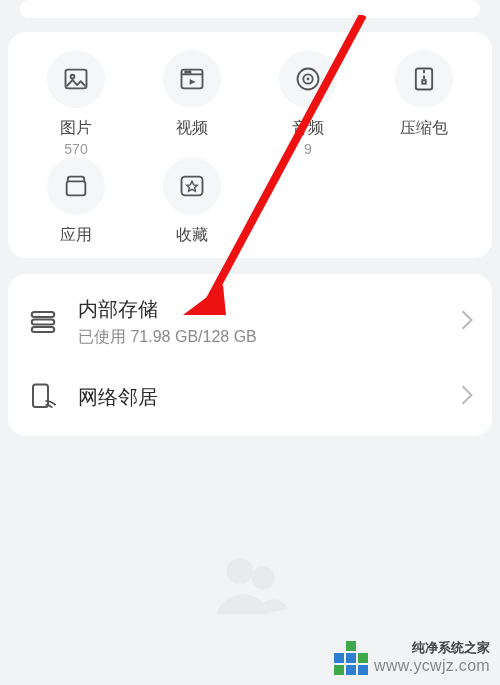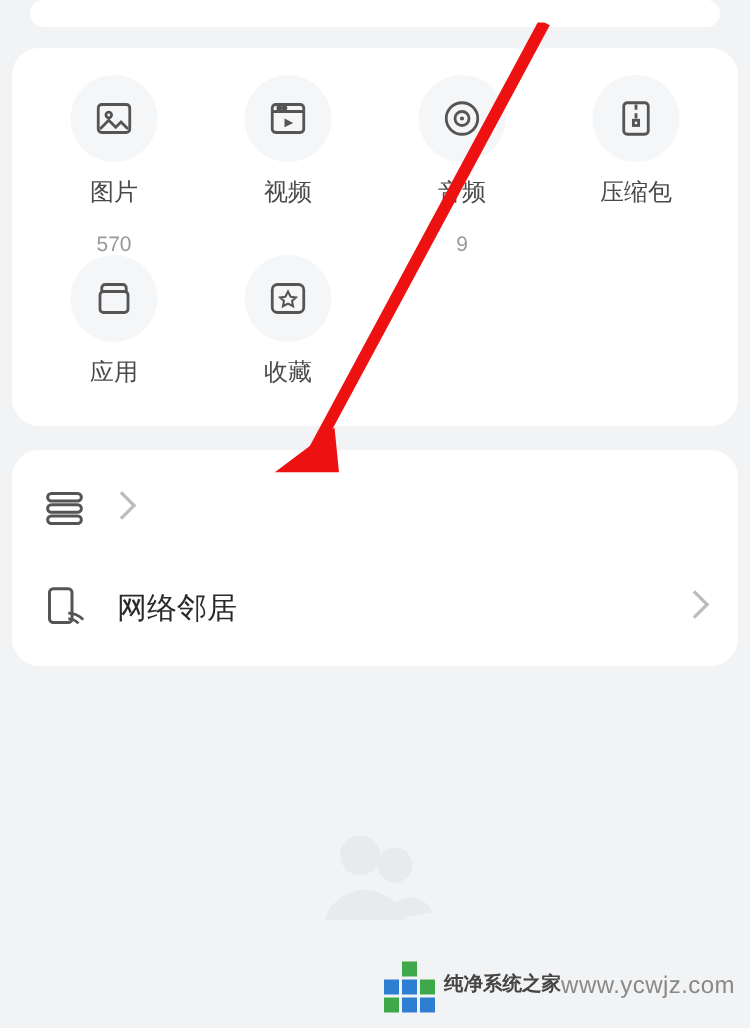--- a/index.html
+++ b/index.html
@@ -39,21 +39,21 @@
       height: 58px;
       border-radius: 50%;
       background: #f5f6f8;
       display: flex;
       align-items: center;
       justify-content: center;
       margin-bottom: 10px;
     }
     .icon-circle svg { width: 28px; height: 28px; stroke: #555; stroke-width: 1.6; fill: none; }
     .grid-label { font-size: 16px; color: #4a4a4a; }
-    .grid-count { font-size: 14px; color: #9a9a9a; margin-top: 15px; }
+    .grid-count { font-size: 14px; color: #9a9a9a; margin-top: 2px; }
 
     .list-card { margin-top: 16px; padding: 6px 0; }
     .list-item {
       display: flex;
       align-items: center;
       padding: 16px 18px;
       position: relative;
     }
     .list-icon {
       width: 34px;
@@ -91,21 +91,21 @@
       width: 34px; height: 34px;
       display: grid;
       grid-template-columns: repeat(3, 1fr);
       grid-template-rows: repeat(3, 1fr);
       gap: 2px;
     }
     .logo-sq span { background: #2e7fd1; }
     .logo-sq span.g { background: #3fa84a; }
     .logo-sq span:nth-child(1){opacity:0}
     .logo-sq span:nth-child(3){opacity:0}
-    .wm-text { display: flex; flex-direction: row; font-size: 13px; color: #444; line-height: 1.2; }
+    .wm-text { display: flex; flex-direction: column; font-size: 13px; color: #444; line-height: 1.2; text-align: right; }
     .wm-text .t1 { font-weight: 600; }
     .wm-text .t2 { font-size: 16px; color: #888; letter-spacing: 0.3px; }
 
     .ghost {
       position: absolute;
       bottom: 60px;
       left: 50%;
       transform: translateX(-50%);
       opacity: 0.06;
     }
@@ -190,20 +190,24 @@
 
 <div class="card list-card">
   <div class="list-item">
     <div class="list-icon">
       <svg viewBox="0 0 24 24">
           <rect x="3" y="4" width="18" height="4" rx="2"></rect>
           <rect x="3" y="10" width="18" height="4" rx="2"></rect>
           <rect x="3" y="16" width="18" height="4" rx="2"></rect>
         </svg>
     </div>
+    <div class="list-body">
+      <div class="list-title">内部存储</div>
+      <div class="list-sub">已使用 71.98 GB/128 GB</div>
+    </div>
     <div class="chevron">
       <svg viewBox="0 0 12 20">
           <path d="M2 2l8 8-8 8"></path>
         </svg>
     </div>
   </div>
 
   <div class="list-item">
     <div class="list-icon">
       <svg viewBox="0 0 24 24">

